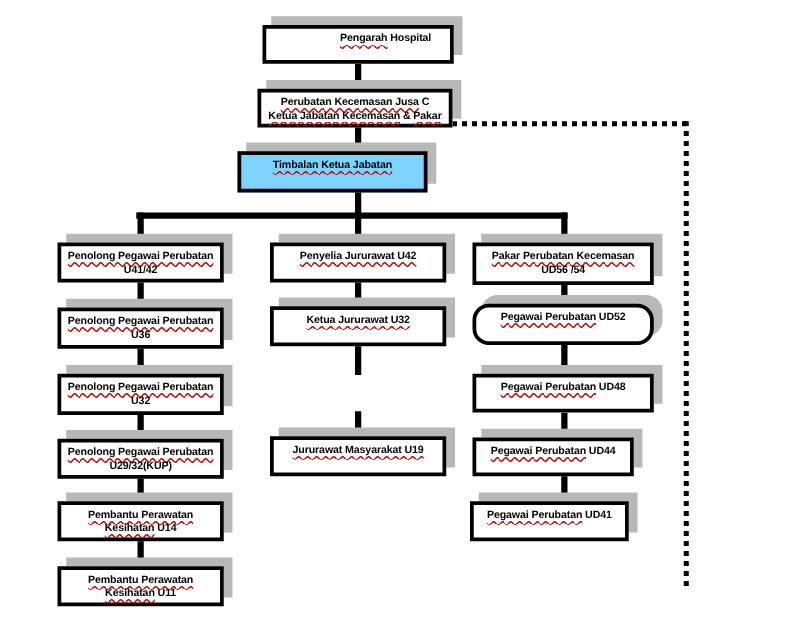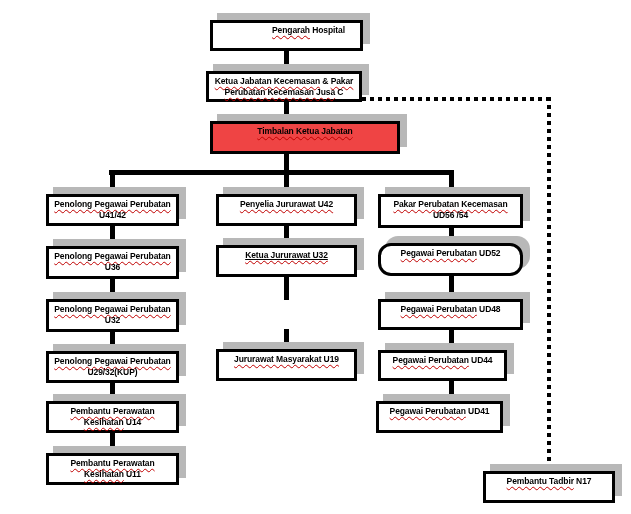--- a/index.html
+++ b/index.html
@@ -39,24 +39,24 @@
   .conn { position: absolute; z-index: 1; }
 </style>
 </head>
 <body>
 
 <div id="stage">
     <div class="node" style="left: 210px; top: 20px; width: 153px; height: 31px; background: rgb(255, 255, 255); border-color: rgb(0, 0, 0); padding-left: 44px;">
       <div class="nline" style="color: rgb(0, 0, 0);"><span class="sq">Pengarah</span><span> Hospital</span></div>
     </div>
     <div class="node" style="left: 206px; top: 71px; width: 156px; height: 31px; background: rgb(255, 255, 255); border-color: rgb(0, 0, 0);">
+      <div class="nline" style="color: rgb(0, 0, 0);"><span class="sq">Perubatan Kecemasan Jusa</span><span> C</span></div>
       <div class="nline" style="color: rgb(0, 0, 0);"><span class="sq">Ketua Jabatan Kecemasan</span><span> &amp; </span><span class="sq">Pakar</span></div>
-      <div class="nline" style="color: rgb(0, 0, 0);"><span class="sq">Perubatan Kecemasan Jusa</span><span> C</span></div>
     </div>
-    <div class="node" style="left: 210px; top: 121px; width: 190px; height: 33px; background: #ef4444; border-color: rgb(0, 0, 0);">
+    <div class="node" style="left: 190px; top: 121px; width: 152px; height: 33px; background: #7dd3fc; border-color: rgb(0, 0, 0);">
       <div class="nline" style="color: rgb(0, 0, 0);"><span class="sq">Timbalan Ketua Jabatan</span></div>
     </div>
     <div class="node" style="left: 46px; top: 194px; width: 133px; height: 32px; background: rgb(255, 255, 255); border-color: rgb(0, 0, 0);">
       <div class="nline" style="color: rgb(0, 0, 0);"><span class="sq">Penolong Pegawai Perubatan</span></div>
       <div class="nline" style="color: rgb(0, 0, 0);"><span>U41/42</span></div>
     </div>
     <div class="node" style="left: 46px; top: 246px; width: 133px; height: 33px; background: rgb(255, 255, 255); border-color: rgb(0, 0, 0);">
       <div class="nline" style="color: rgb(0, 0, 0);"><span class="sq">Penolong Pegawai Perubatan</span></div>
       <div class="nline" style="color: rgb(0, 0, 0);"><span>U36</span></div>
     </div>
@@ -73,43 +73,40 @@
       <div class="nline" style="color: rgb(0, 0, 0);"><span class="sq">Kesihatan</span><span> U14</span></div>
     </div>
     <div class="node" style="left: 46px; top: 453px; width: 133px; height: 32px; background: rgb(255, 255, 255); border-color: rgb(0, 0, 0);">
       <div class="nline" style="color: rgb(0, 0, 0);"><span class="sq">Pembantu Perawatan</span></div>
       <div class="nline" style="color: rgb(0, 0, 0);"><span class="sq">Kesihatan</span><span> U11</span></div>
     </div>
     <div class="node" style="left: 216px; top: 194px; width: 141px; height: 32px; background: rgb(255, 255, 255); border-color: rgb(0, 0, 0);">
       <div class="nline" style="color: rgb(0, 0, 0);"><span class="sq">Penyelia Jururawat U42</span></div>
     </div>
     <div class="node" style="left: 216px; top: 245px; width: 141px; height: 32px; background: rgb(255, 255, 255); border-color: rgb(0, 0, 0);">
-      <div class="nline" style="color: rgb(0, 0, 0); text-decoration: underline;"><span class="sq">Ketua Jururawat U32</span></div>
+      <div class="nline" style="color: rgb(0, 0, 0);"><span class="sq">Ketua Jururawat U32</span></div>
     </div>
     <div class="node" style="left: 216px; top: 349px; width: 141px; height: 32px; background: rgb(255, 255, 255); border-color: rgb(0, 0, 0);">
       <div class="nline" style="color: rgb(0, 0, 0);"><span class="sq">Jururawat Masyarakat U19</span></div>
     </div>
     <div class="node" style="left: 378px; top: 194px; width: 145px; height: 34px; background: rgb(255, 255, 255); border-color: rgb(0, 0, 0);">
       <div class="nline" style="color: rgb(0, 0, 0);"><span class="sq">Pakar Perubatan Kecemasan</span></div>
       <div class="nline" style="color: rgb(0, 0, 0);"><span>UD56 /54</span></div>
     </div>
     <div class="node" style="left: 378px; top: 243px; width: 145px; height: 33px; background: rgb(255, 255, 255); border-color: rgb(0, 0, 0); border-radius: 13px;">
       <div class="nline" style="color: rgb(0, 0, 0);"><span class="sq">Pegawai Perubatan</span><span> UD52</span></div>
     </div>
     <div class="node" style="left: 378px; top: 299px; width: 145px; height: 31px; background: rgb(255, 255, 255); border-color: rgb(0, 0, 0);">
       <div class="nline" style="color: rgb(0, 0, 0);"><span class="sq">Pegawai Perubatan</span><span> UD48</span></div>
     </div>
     <div class="node" style="left: 378px; top: 350px; width: 129px; height: 31px; background: rgb(255, 255, 255); border-color: rgb(0, 0, 0);">
       <div class="nline" style="color: rgb(0, 0, 0);"><span class="sq">Pegawai Perubatan</span><span> UD44</span></div>
     </div>
     <div class="node" style="left: 376px; top: 401px; width: 127px; height: 32px; background: rgb(255, 255, 255); border-color: rgb(0, 0, 0);">
       <div class="nline" style="color: rgb(0, 0, 0);"><span class="sq">Pegawai Perubatan</span><span> UD41</span></div>
-    </div>
-    <div class="node" style="left: 483px; top: 471px; width: 132px; height: 32px; background: rgb(255, 255, 255); border-color: rgb(0, 0, 0);">
-      <div class="nline" style="color: rgb(0, 0, 0);"><span class="sq">Pembantu Tadbir</span><span> N17</span></div>
     </div>
     <div class="conn" style="background: rgb(0, 0, 0); left: 283.5px; top: 51px; width: 5px; height: 21px;"></div>
     <div class="conn" style="background: rgb(0, 0, 0); left: 283.5px; top: 101px; width: 5px; height: 21px;"></div>
     <div class="conn" style="background: rgb(0, 0, 0); left: 283.5px; top: 153px; width: 5px; height: 18px;"></div>
     <div class="conn" style="background: rgb(0, 0, 0); left: 109px; top: 169.5px; width: 345px; height: 5px;"></div>
     <div class="conn" style="background: rgb(0, 0, 0); left: 109.5px; top: 170px; width: 5px; height: 25px;"></div>
     <div class="conn" style="background: rgb(0, 0, 0); left: 283.5px; top: 170px; width: 5px; height: 25px;"></div>
     <div class="conn" style="background: rgb(0, 0, 0); left: 448.5px; top: 170px; width: 5px; height: 25px;"></div>
     <div class="conn" style="background: rgb(0, 0, 0); left: 109.5px; top: 225px; width: 5px; height: 22px;"></div>
     <div class="conn" style="background: rgb(0, 0, 0); left: 109.5px; top: 278px; width: 5px; height: 22px;"></div>

